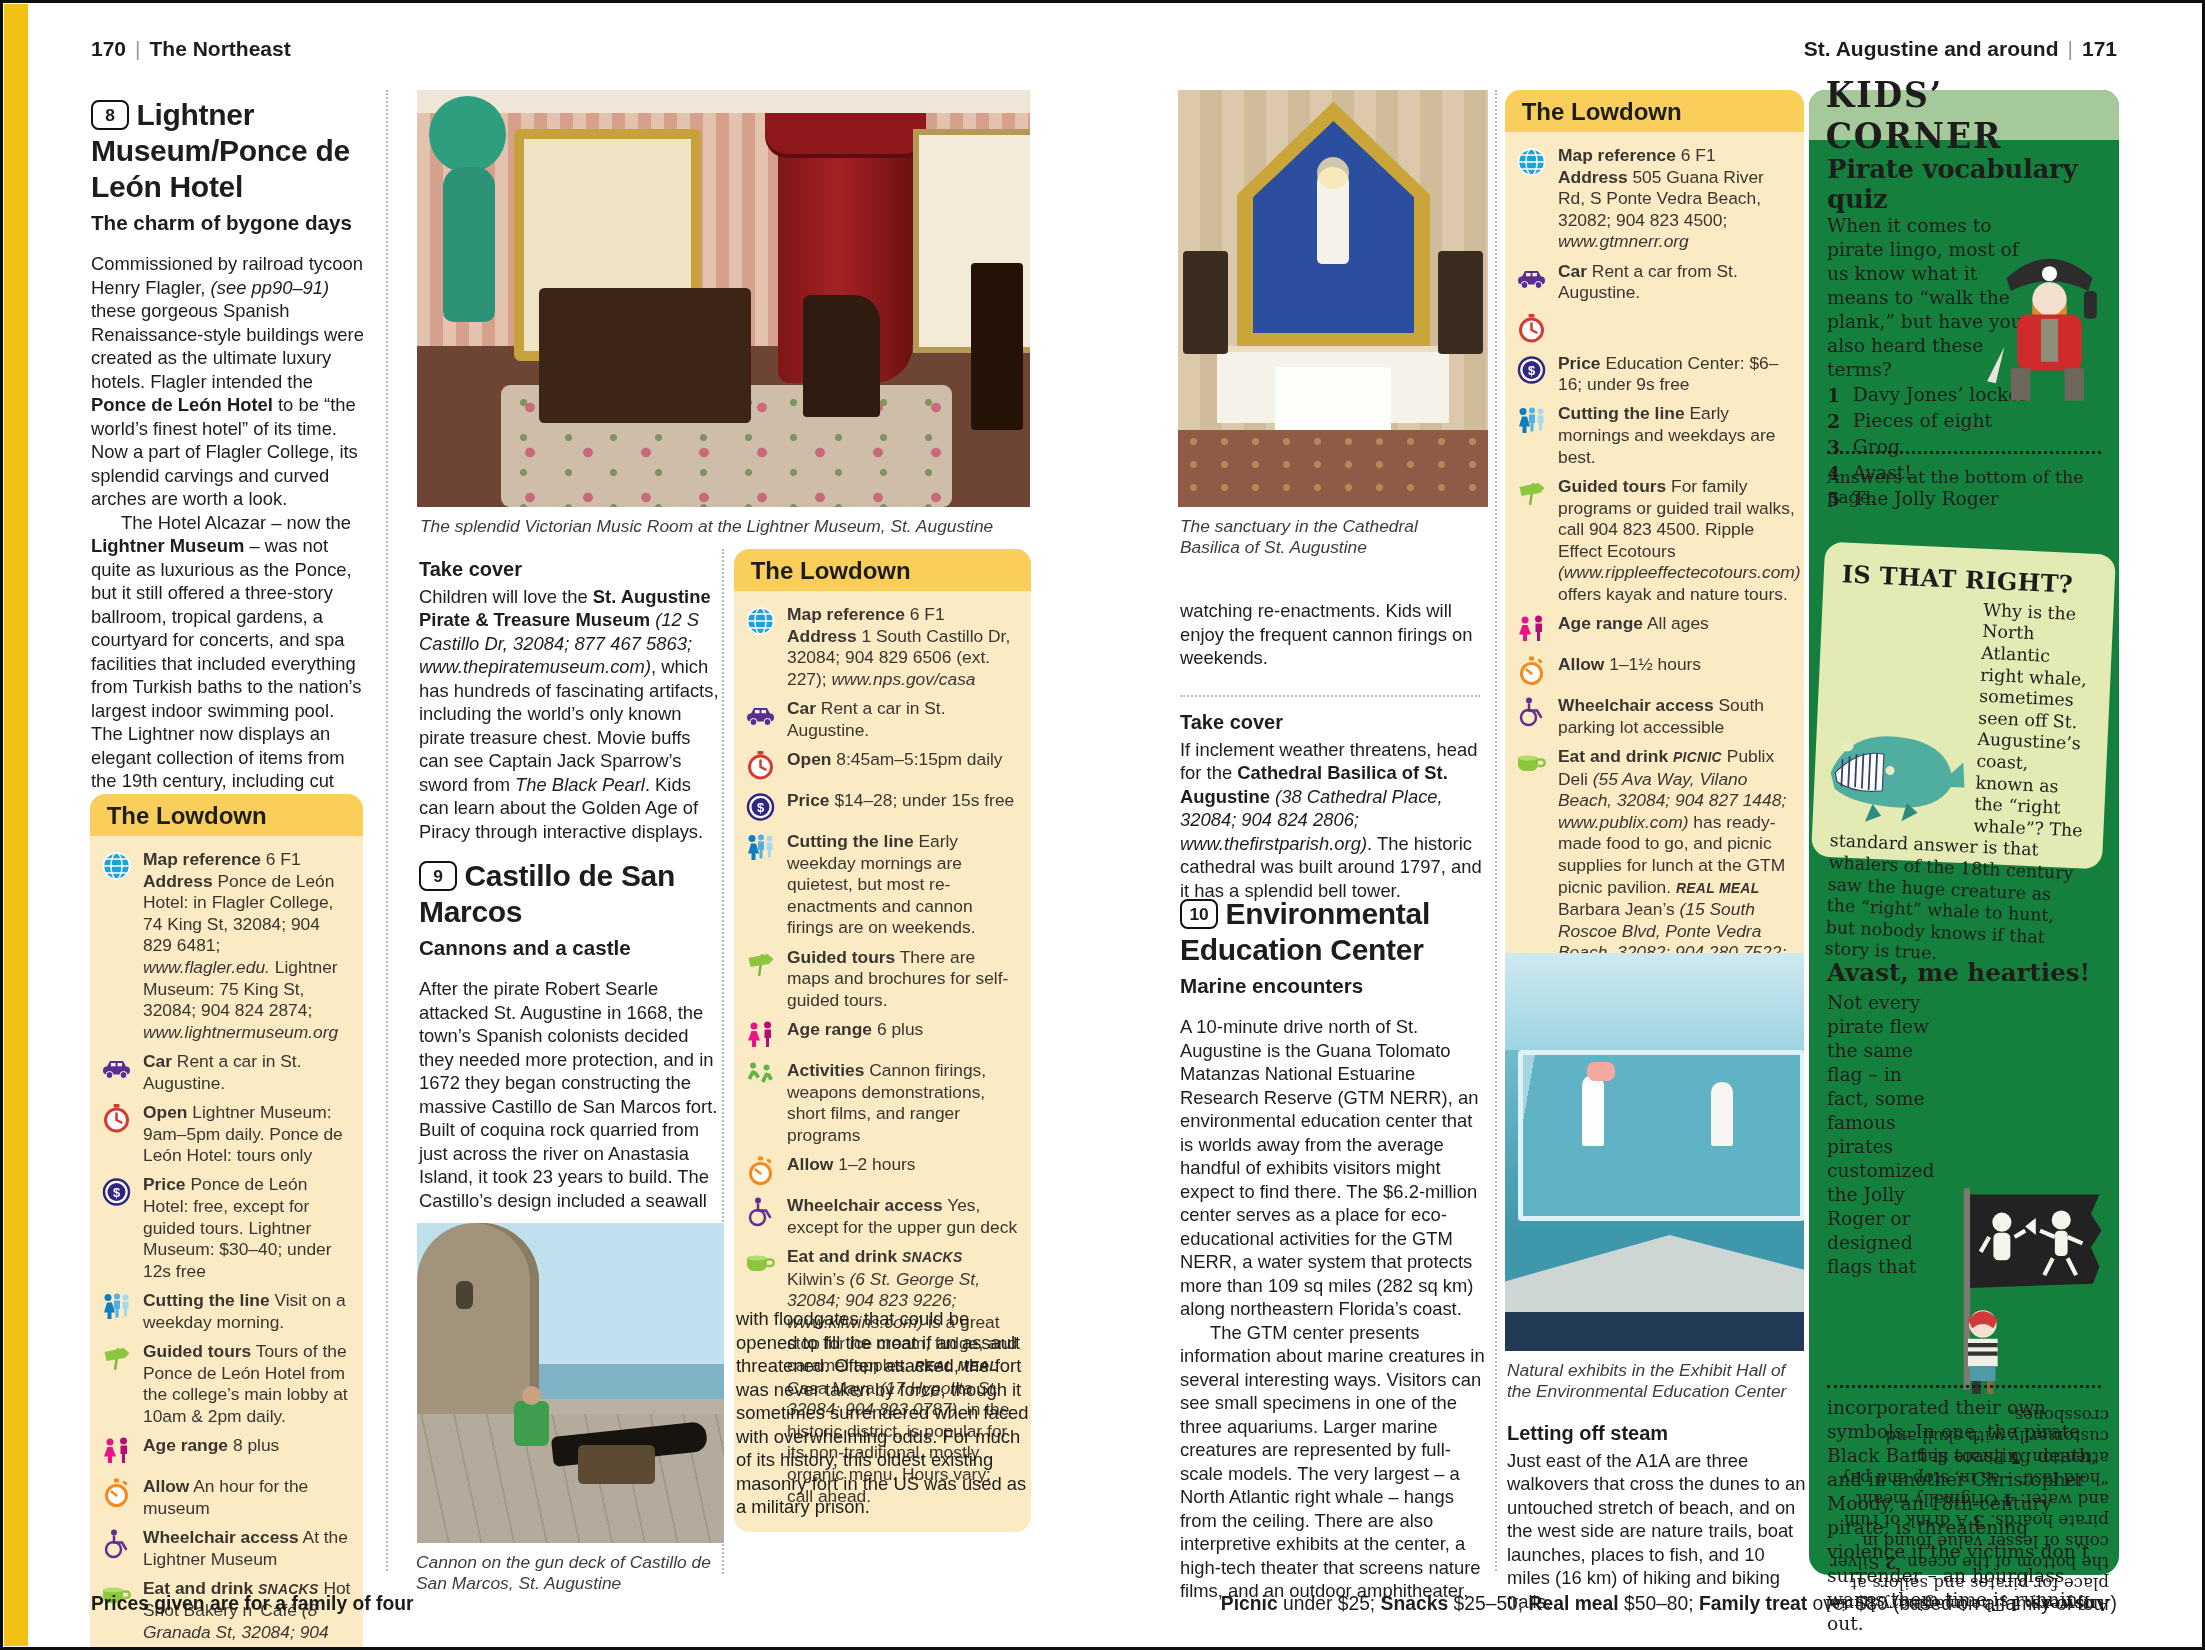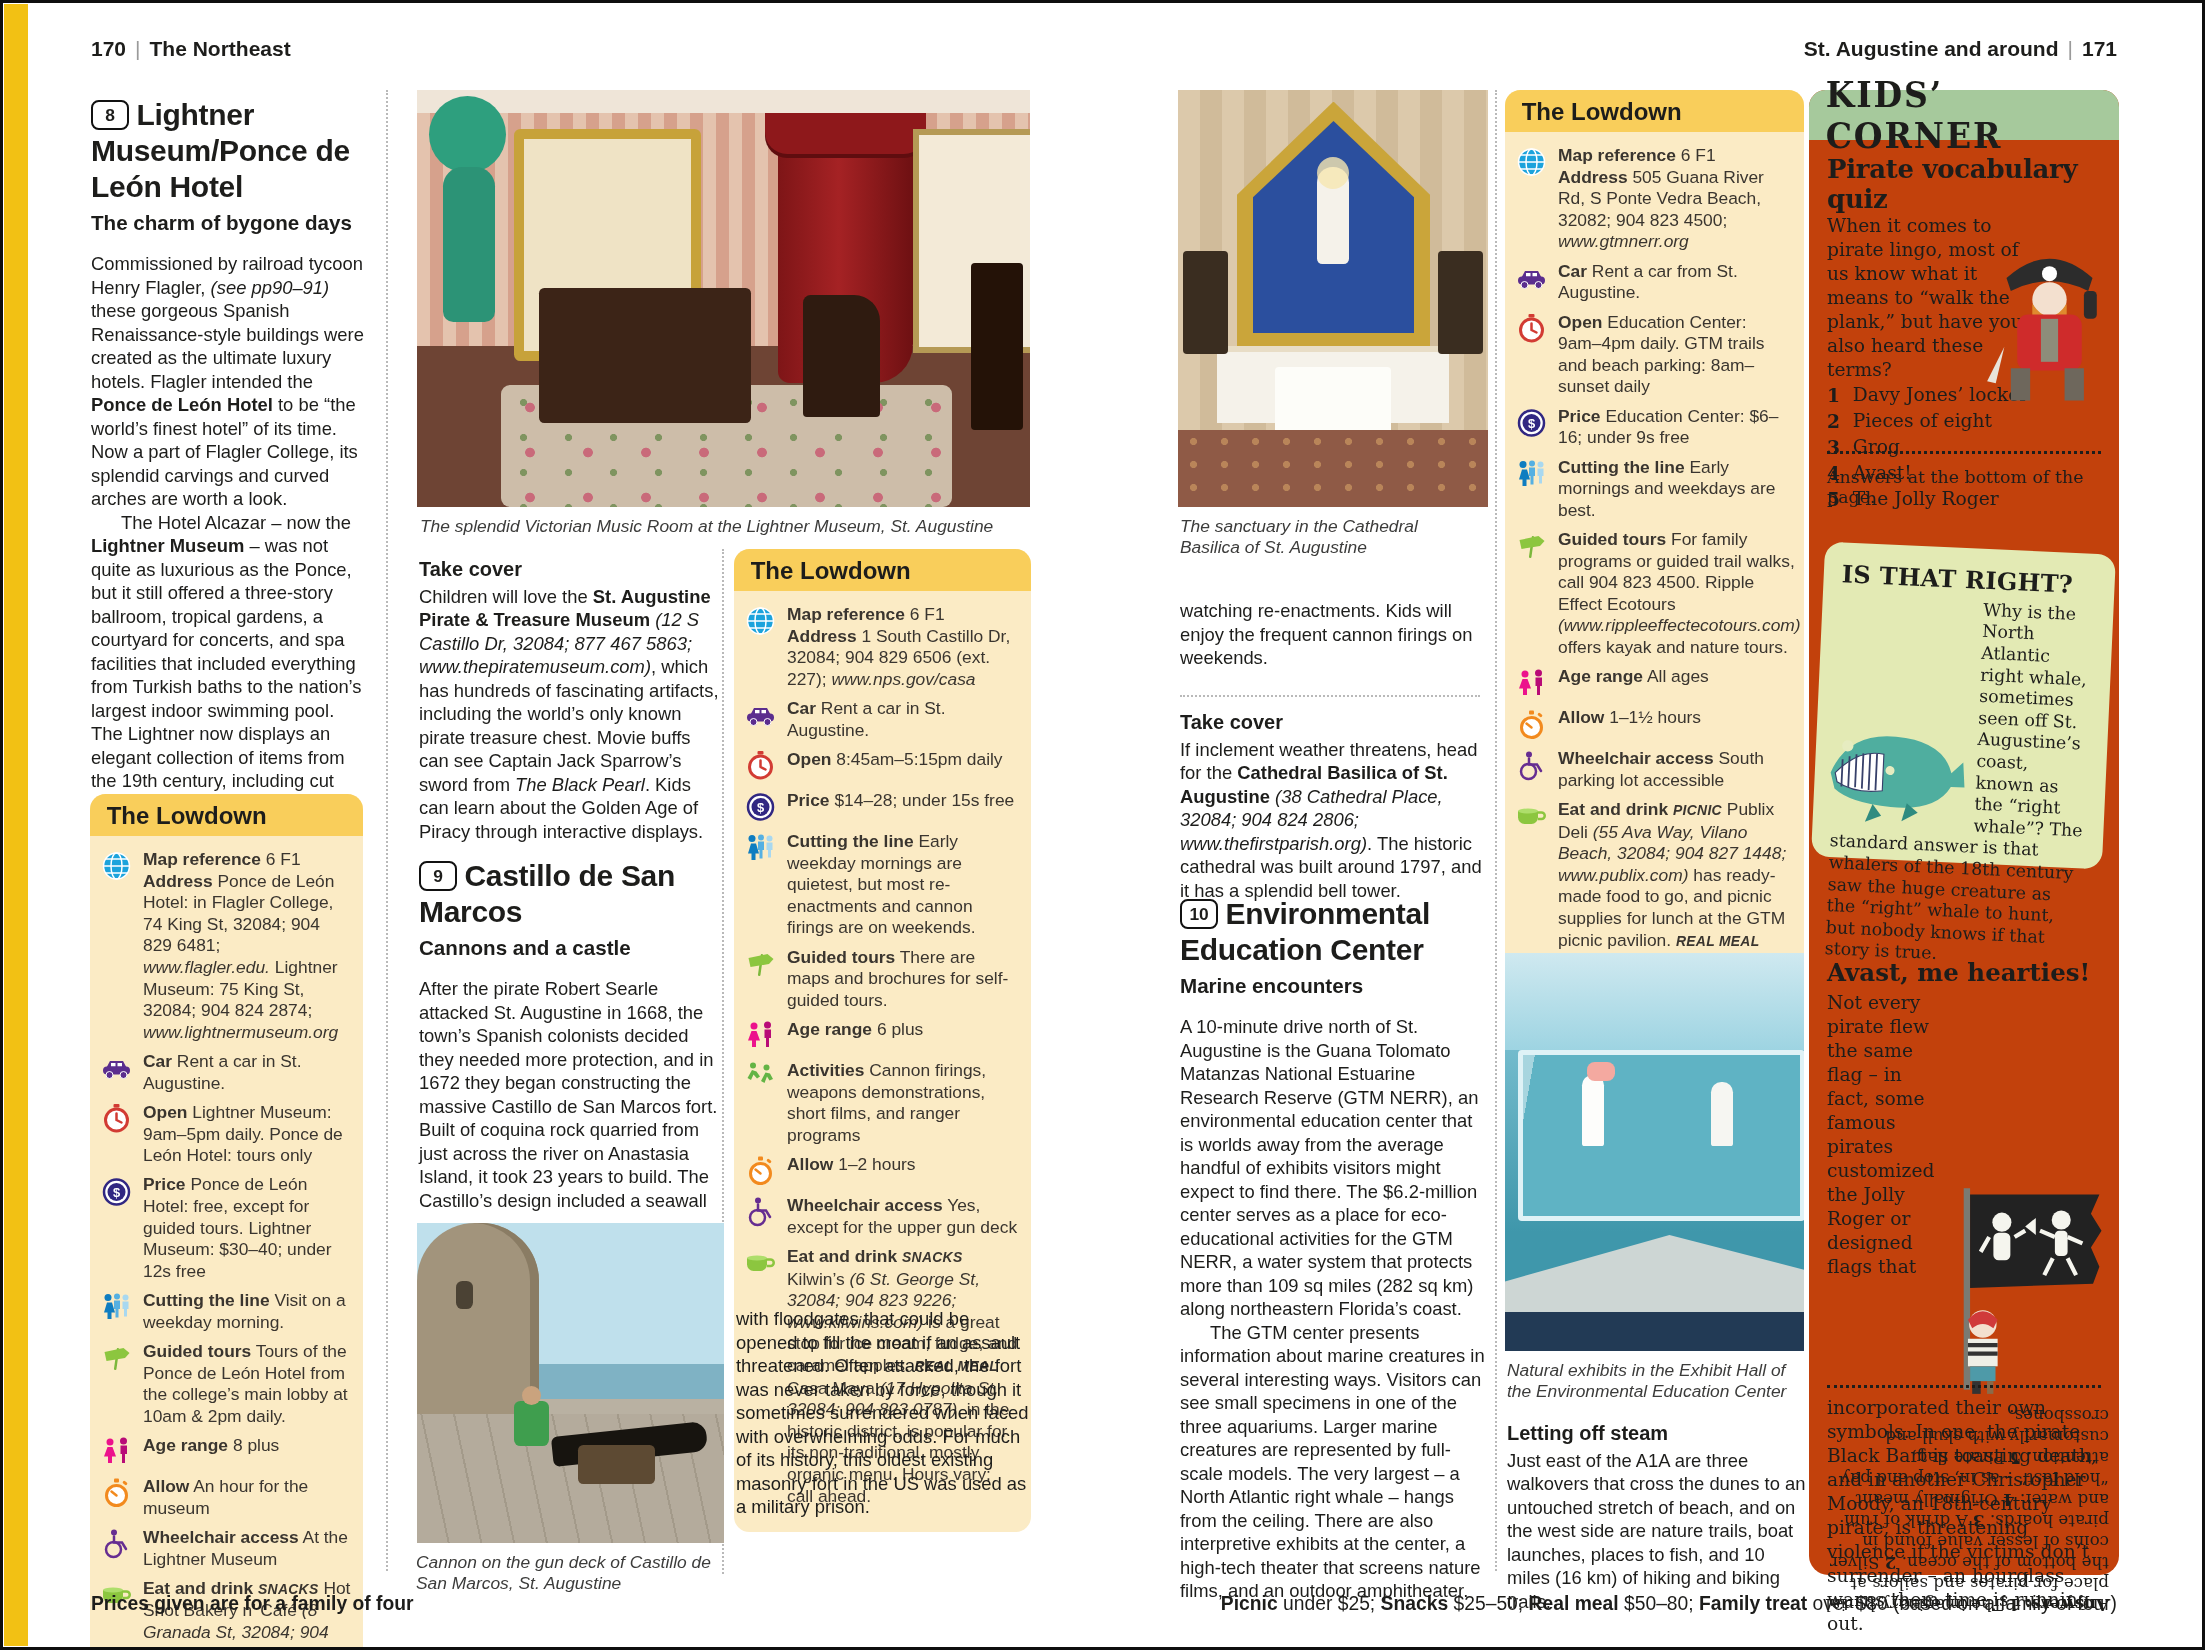--- a/index.html
+++ b/index.html
@@ -37,21 +37,21 @@
   .it{font-style:italic;}
 
   .photo{position:absolute;overflow:hidden;}
   .photo *{position:absolute;}
 
   .hdots{border-top:2.6px dotted #b9b9b9;}
 
   
   .kc{font-family:"DejaVu Serif",serif;}
   .kidspanel{position:absolute;left:1809px;top:90px;width:310px;height:1485px;
-             background:#c2410c;border-radius:16.7px 16.7px 19.3px 19.3px;}
+             background:#15803d;border-radius:16.7px 16.7px 19.3px 19.3px;}
   .kc-band{position:absolute;left:0;top:0;right:0;height:50px;background:#a6c99c;
            border-radius:16.7px 16.7px 0 0;display:flex;align-items:center;padding-left:16.7px;}
   .kc-title{font-size:33px;font-weight:bold;letter-spacing:1.9px;transform:scaleY(1.05);}
   .kc-quiz{position:absolute;left:18px;top:64px;width:277px;}
   .kc-qtitle{font-size:26px;font-weight:bold;margin:0 0 0 0;letter-spacing:-0.3px;}
   .kc-body{font-size:18.7px;line-height:24px;}
   .kc-intro{width:212px;}
   .kc-item{display:flex;gap:10.3px;font-size:18.7px;line-height:26px;}
   .kc-item b{width:15.5px;}
   .kc-hdots{border-top:3.9px dotted #1d1d1b;}
@@ -417,21 +417,20 @@
           <circle cx="46" cy="46" r="7" fill="#5b2d8e" stroke="#fff" stroke-width="2"></circle>
         </svg>
         <div class="ld-tx"><span style="font-weight: bold;">Car</span> Rent a car from St. Augustine.</div>
       </div>
       <div class="ld-row">
         <svg viewBox="0 0 64 64" class="ld-ic">
           <rect x="26" y="2" width="12" height="7" rx="2" fill="#d23b33"></rect>
           <circle cx="32" cy="34" r="22" fill="#fff" stroke="#d23b33" stroke-width="6"></circle>
           <path d="M32 34V21M32 34l10 5" stroke="#d23b33" stroke-width="5" stroke-linecap="round"></path>
         </svg>
-        <div class="ld-tx"><span style="font-weight: bold;">Open</span> Education Center: 9am–4pm daily. GTM trails and beach parking: 8am–sunset daily</div>
       </div>
       <div class="ld-row">
         <svg viewBox="0 0 64 64" class="ld-ic">
           <circle cx="32" cy="32" r="25" fill="#fff" stroke="#312782" stroke-width="5"></circle>
           <circle cx="32" cy="32" r="18" fill="#312782"></circle>
           <text x="32" y="41" text-anchor="middle" font-size="26" font-weight="bold" fill="#fff" font-family="Liberation Sans,sans-serif">$</text>
         </svg>
         <div class="ld-tx"><span style="font-weight: bold;">Price</span> Education Center: $6–16; under 9s free</div>
       </div>
       <div class="ld-row">

